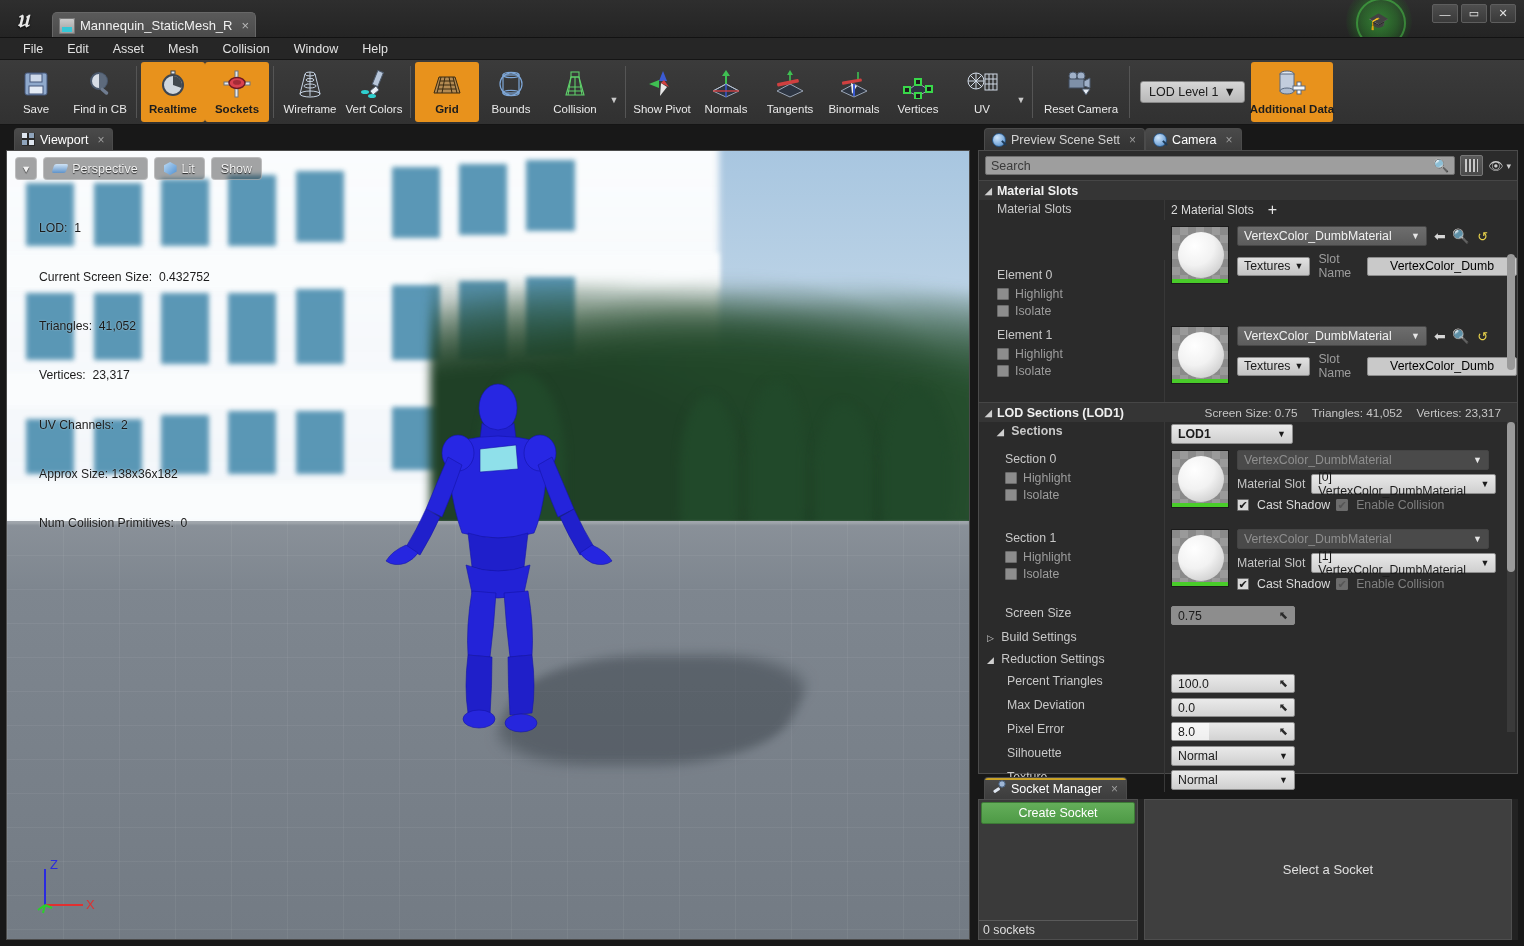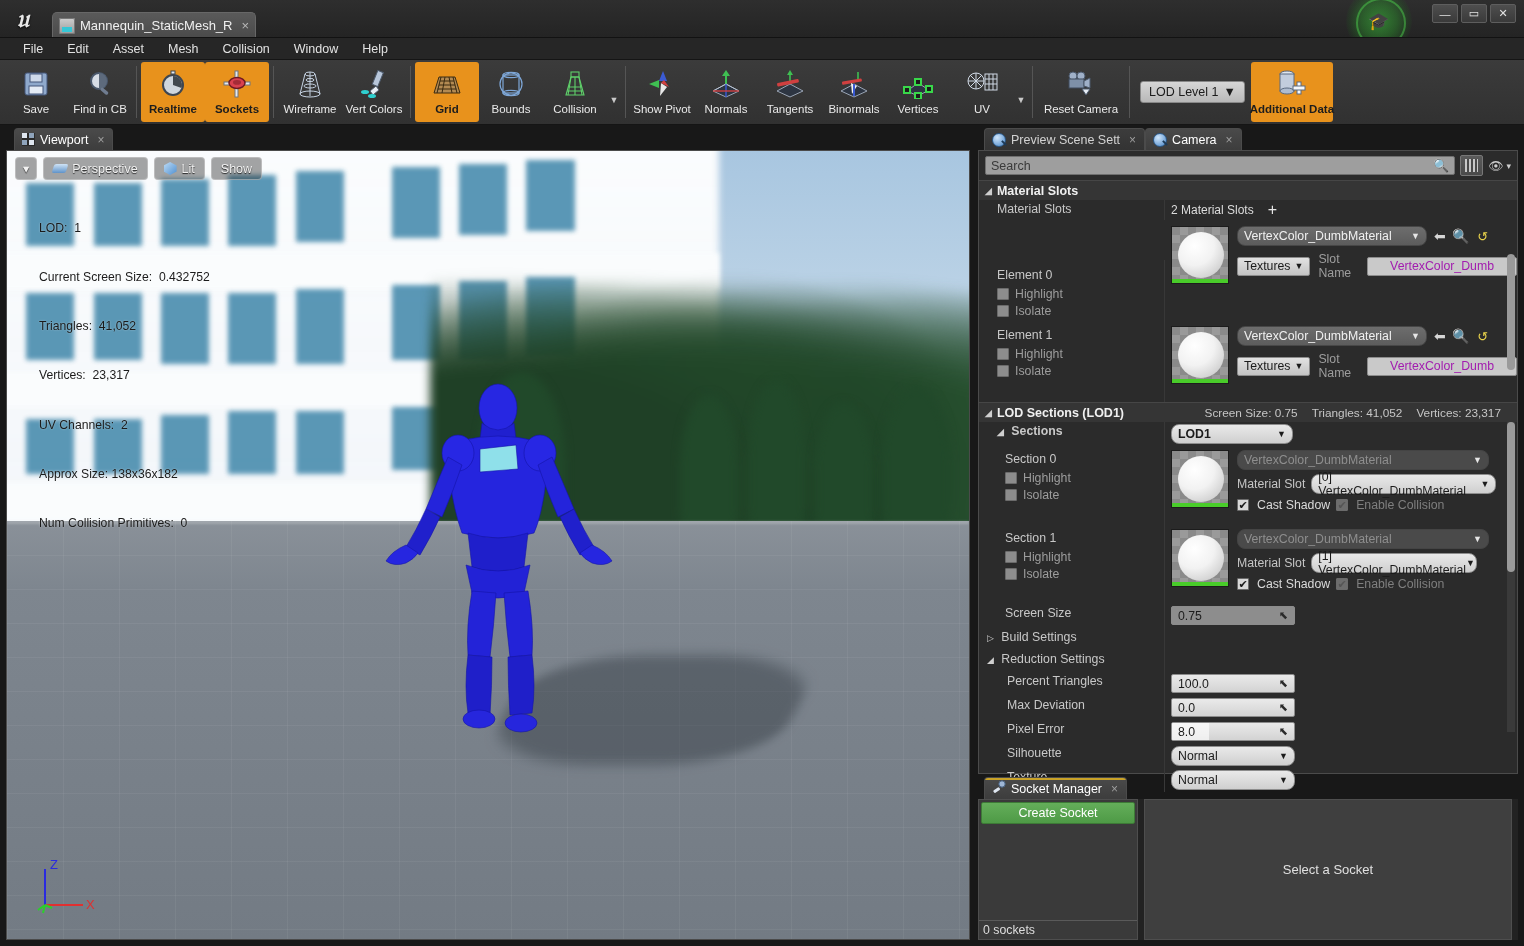--- a/index.html
+++ b/index.html
@@ -279,38 +279,38 @@
       repeating-conic-gradient(#9a9a9a 0 25%, #8a8a8a 0 50%) 0 0/16px 16px;
     overflow:hidden; flex:none;
   }
   .thumb .ball{
     position:absolute; left:6px; top:5px; width:46px;height:46px; border-radius:50%;
     background:radial-gradient(circle at 36% 30%, #ffffff 0%, #f2f2f2 45%, #d2d2d2 78%, #bdbdbd 100%);
   }
   .thumb .gbar{ position:absolute; left:0; bottom:0; width:100%; height:4px; background:#49cc2a; }
   .combo{
     height:20px; background:linear-gradient(#6d6d6d,#5c5c5c);
-    border:1px solid #474747; border-radius:8px;
+    border:1px solid #474747; border-radius:2px;
     display:flex; align-items:center; padding:0 6px;
     color:#f0f0f0; font-size:12.3px;
   }
   .combo .cv{ margin-left:auto; font-size:9px; color:#e6e6e6; }
   .combo.dis{ background:#4a4a4a; color:#8e8e8e; border-color:#444; }
   .combo.light{
     background:linear-gradient(#e9e9e9,#cfcfcf); color:#1b1b1b; border:1px solid #8d8d8d;
   }
   .combo.light .cv{ color:#1b1b1b; }
   .btn-sm{
     height:19px; background:linear-gradient(#e2e2e2,#c4c4c4);
     border:1px solid #8c8c8c; border-radius:2px; color:#1b1b1b;
     font-size:12.3px; display:inline-flex; align-items:center; padding:0 6px; gap:4px;
   }
   .slotname{
     height:19px; background:#c9c9c9; border:1px solid #8c8c8c; border-radius:2px;
-    color:#a21caf; font-size:12.3px; display:inline-flex; align-items:center; padding:0 22px;
+    color:#000000; font-size:12.3px; display:inline-flex; align-items:center; padding:0 22px;
   }
   .num{
     height:19px; background:linear-gradient(#eaeaea,#d3d3d3);
     border:1px solid #8c8c8c; border-radius:2px; color:#1b1b1b;
     font-size:12.3px; display:flex; align-items:center; padding:0 6px;
     width:124px; position:relative;
   }
   .num.grey{ background:#8d8d8d; color:#1c1c1c; }
   .num .ar{ margin-left:auto; font-size:11px; color:#2a2a2a; }
   .num .fill{
@@ -938,21 +938,21 @@
             <span class="ball"></span>
             <span class="gbar"></span>
           </div>
           <div style="flex:1;display:flex;flex-direction:column;gap:4px;">
             <div class="combo dis" style="width:252px">
               <span>VertexColor_DumbMaterial</span>
               <span class="cv">▼</span>
             </div>
             <div style="display:flex;align-items:center;gap:6px;">
               <span class="sub" style="color:#c5c5c5">Material Slot</span>
-              <div class="combo light" style="width:166px">
+              <div class="combo light" style="width:185px">
                 <span>[1] VertexColor_DumbMaterial</span>
                 <span class="cv">▼</span>
               </div>
             </div>
             <div style="display:flex;align-items:center;gap:6px;">
               <span class="chk on"></span>
               <span class="sub" style="color:#dadada;margin-left:-4px">Cast Shadow</span>
               <span class="chk dim"></span>
               <span class="sub" style="color:#7f7f7f;margin-left:-4px">Enable Collision</span>
             </div>

